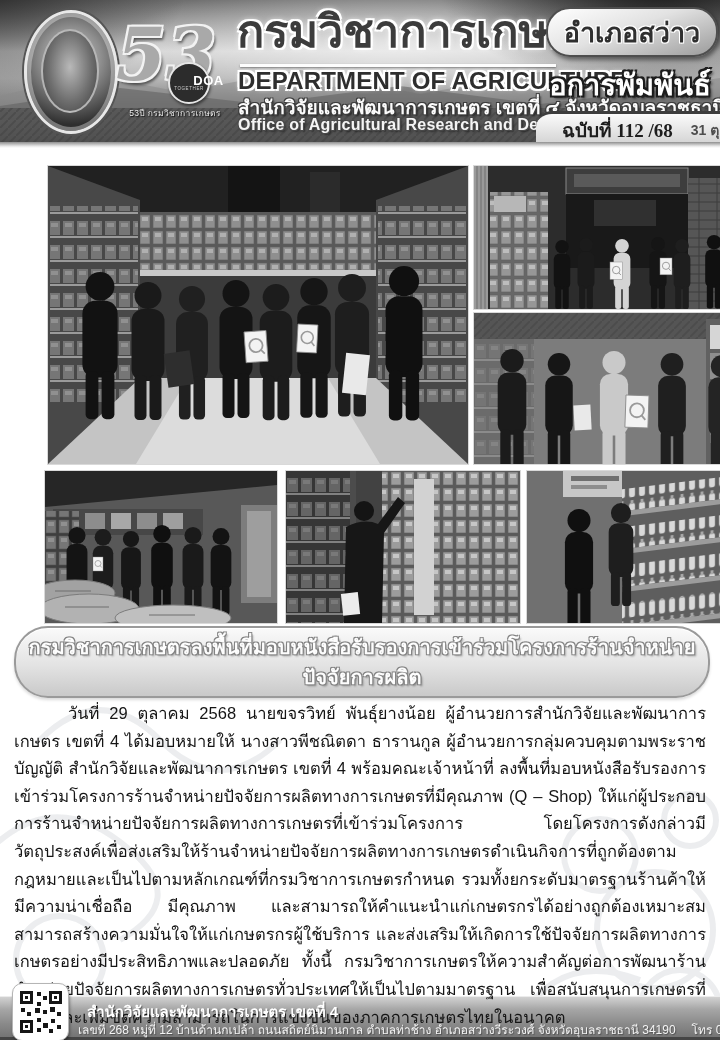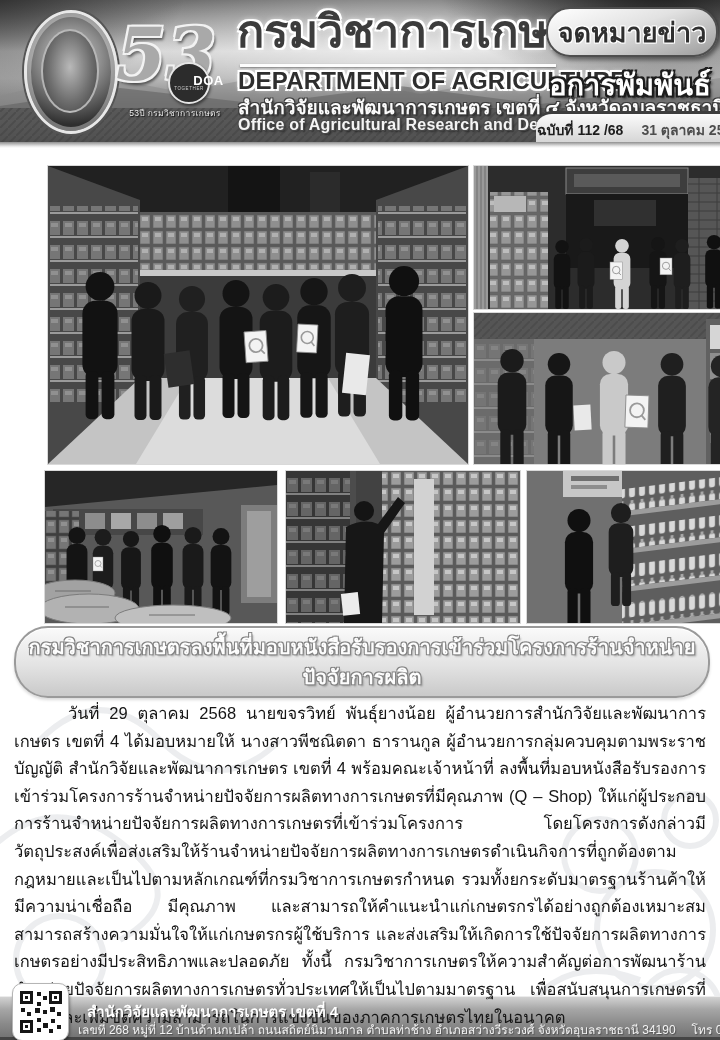--- a/index.html
+++ b/index.html
@@ -56,21 +56,21 @@
     border:2px solid #4e4e4e;box-shadow:2px 3px 4px rgba(0,0,0,.45);
     display:flex;align-items:center;justify-content:center;font-size:27px;font-weight:bold;color:#2f2f2f;
     text-shadow:-1px -1px 0 #fff,1px -1px 0 #fff,-1px 1px 0 #fff,1px 1px 0 #fff;}
   .pr-label{position:absolute;left:540px;top:62px;width:180px;text-align:center;font-size:29px;font-weight:bold;
     color:#ffffff;
     text-shadow:-2px -2px 0 #1c1c1c,2px -2px 0 #1c1c1c,-2px 2px 0 #1c1c1c,2px 2px 0 #1c1c1c,3px 3px 3px rgba(0,0,0,.6);}
 
   .issue-strip{position:absolute;left:536px;top:111px;width:184px;height:31px;
     background:linear-gradient(180deg,#fbfbfb,#d2d2d2);border-top:3px solid #3d3d3d;
     border-top-left-radius:16px;display:flex;align-items:center;}
-  .issue-no{margin-left:1px;font-size:14px;font-weight:bold;color:#1d1d1d;white-space:nowrap;}
+  .issue-no{margin-left:26px;font-size:19px;font-weight:bold;color:#1d1d1d;white-space:nowrap;font-family:Liberation Serif, serif;}
   .issue-div{width:2px;height:20px;margin:0 8px 0 10px;background:#ffffff;transform:skewX(-24deg);
     box-shadow:-2px 0 0 #bdbdbd;}
   .issue-date{font-size:14px;font-weight:bold;color:#4d4d4d;white-space:nowrap;}
 
   
   .photo{position:absolute;overflow:hidden;background:#333;box-shadow:0 0 0 1px #d9d9d9;}
   .photo svg{display:block;width:100%;height:100%;}
   .ph1{left:8px;top:150px;width:420px;height:298px;}
   .ph2{left:434px;top:150px;width:278px;height:143px;}
   .ph3{left:434px;top:297px;width:278px;height:151px;}
@@ -168,21 +168,21 @@
       </div>
       <div class="anniv-cap">53ปี กรมวิชาการเกษตร</div>
     </div>
 
     <h1 class="title-th">กรมวิชาการเกษตร</h1>
     <div class="title-underline"></div>
     <h2 class="title-en">DEPARTMENT OF AGRICULTURE</h2>
     <div class="office-th">สำนักวิจัยและพัฒนาการเกษตร เขตที่ ๔ จังหวัดอุบลราชธานี</div>
     <div class="office-en">Office of Agricultural Research and Development Region 4</div>
 
-    <div class="news-pill">จดหมายข่าว</div>
+    <div class="news-pill">อำเภอสว่าว</div>
     <div class="pr-label">อการพัมพันธ์</div>
 
     <div class="issue-strip">
       <span class="issue-no">ฉบับที่ 112 /68</span>
       <span class="issue-div"></span>
       <span class="issue-date">31 ตุลาคม 2568</span>
     </div>
   </header>
   <div class="hdr-sep"></div>
 

